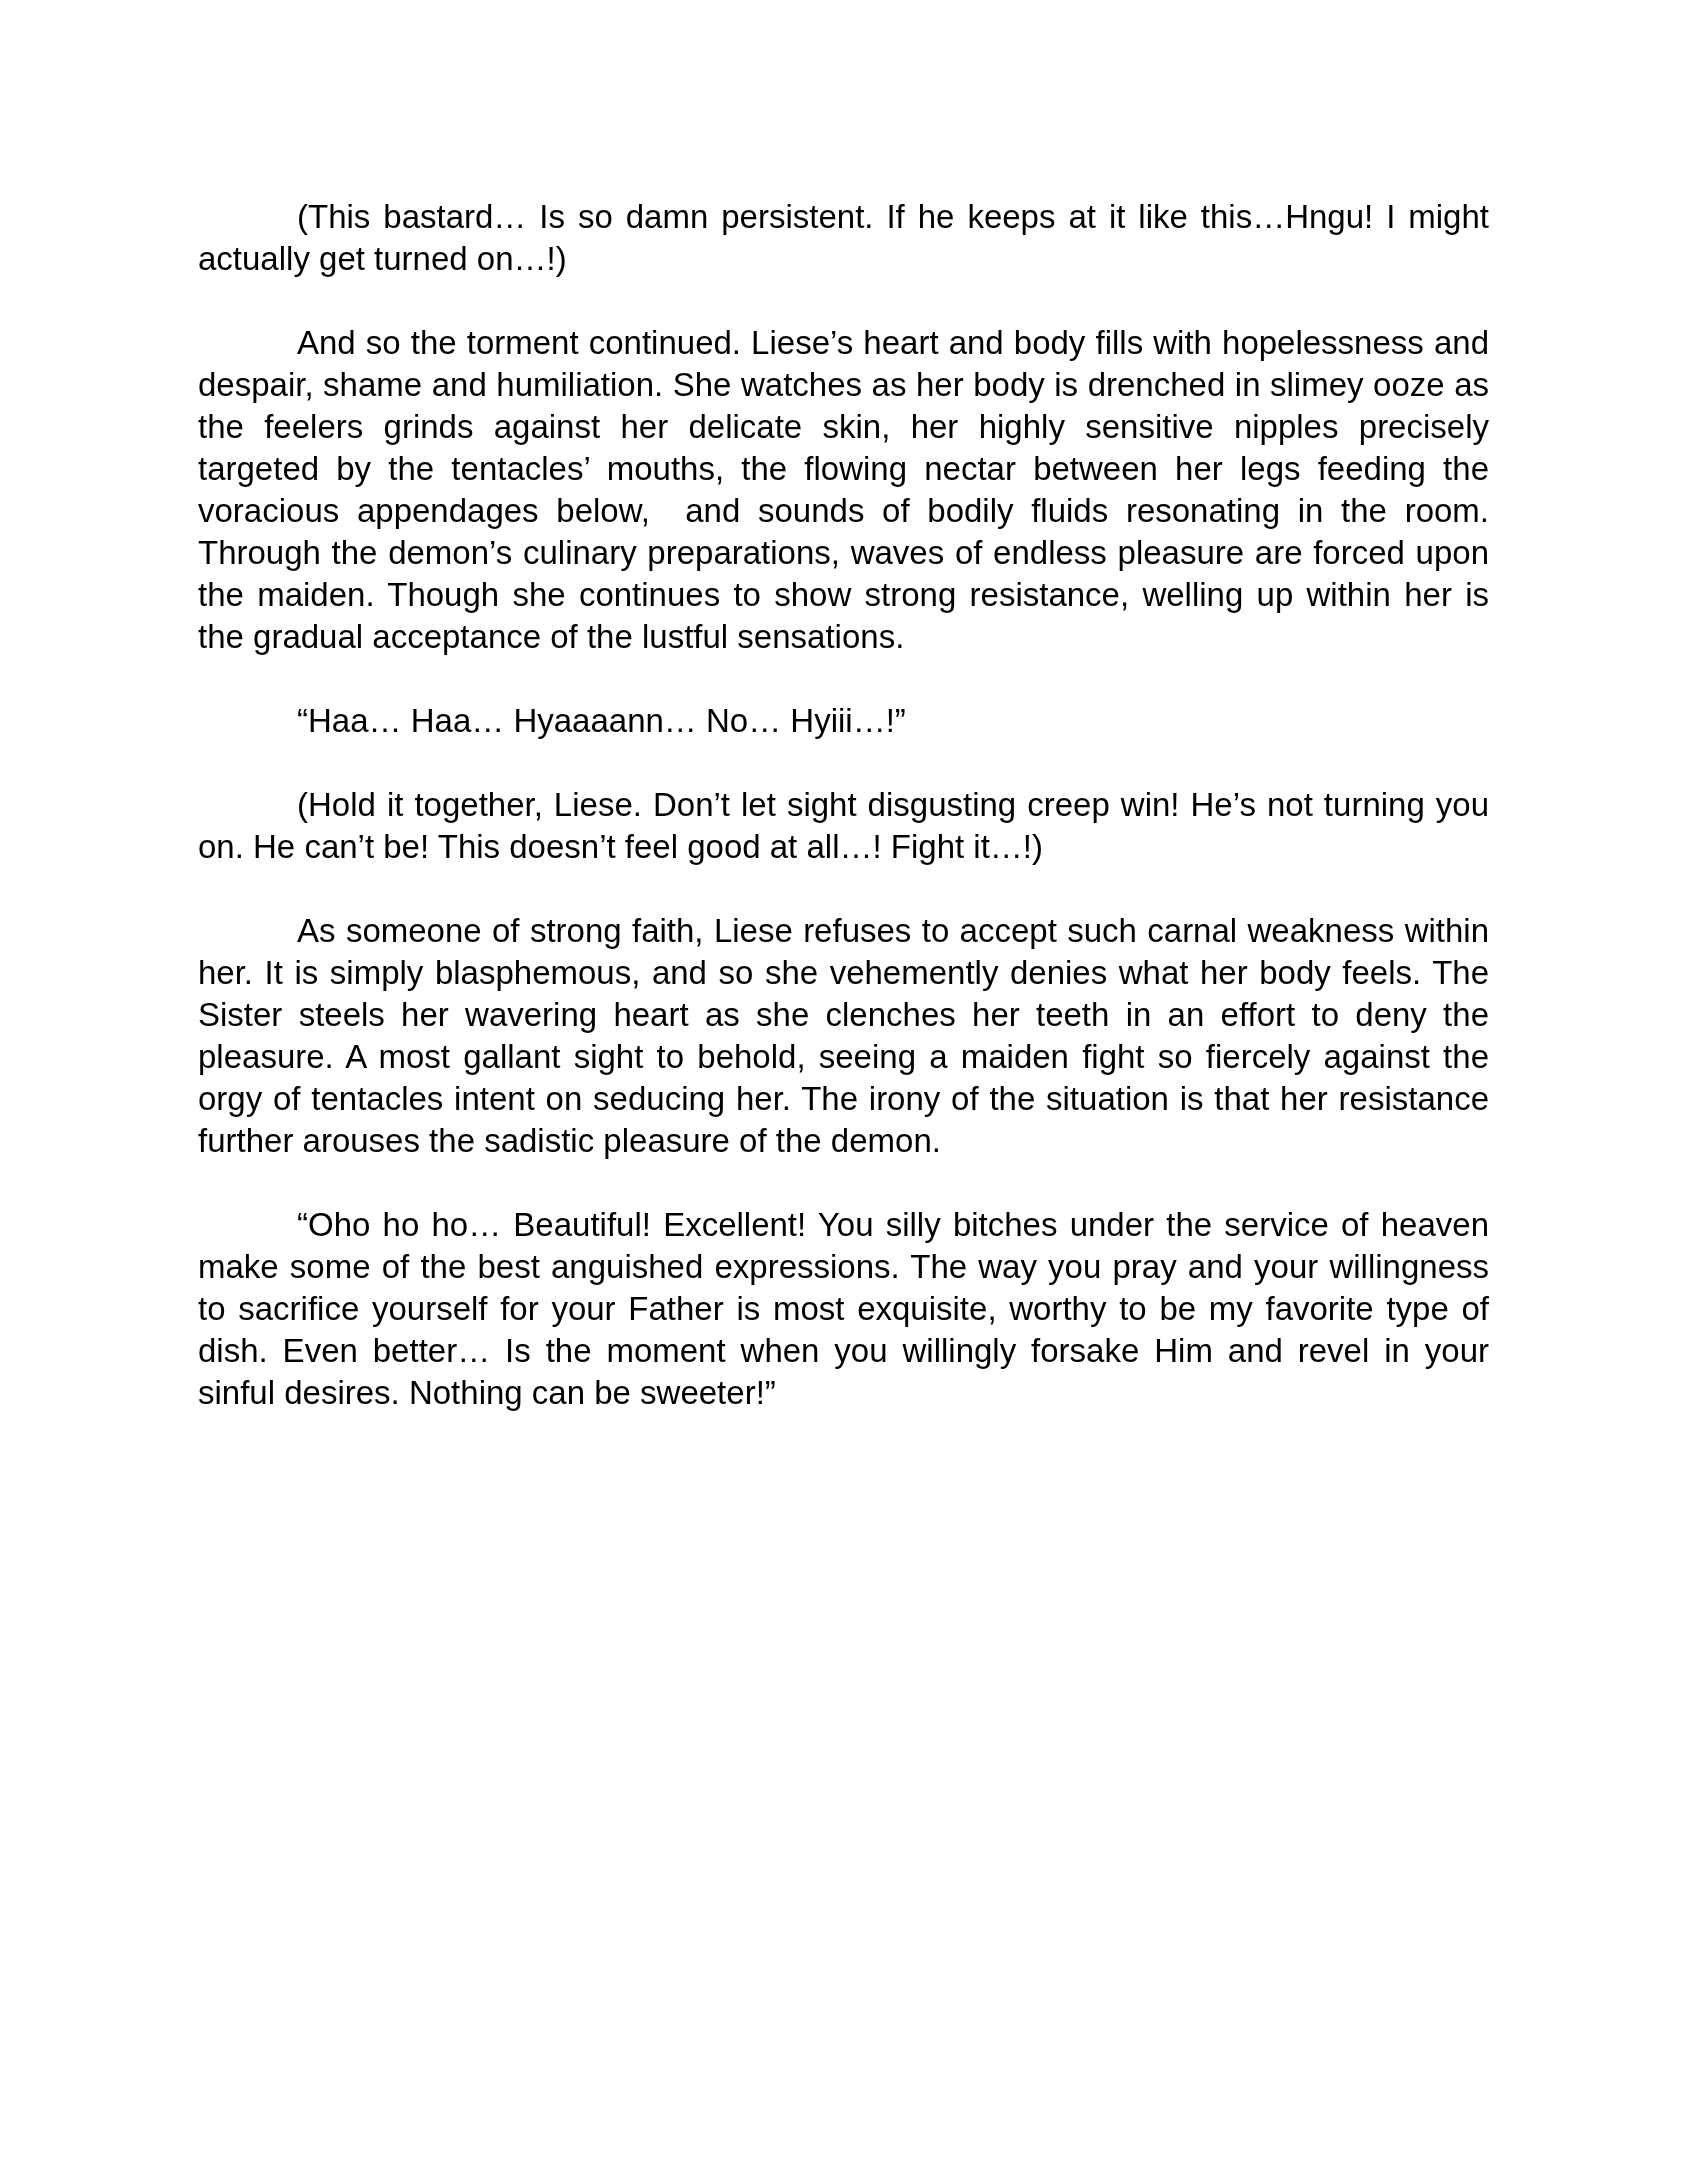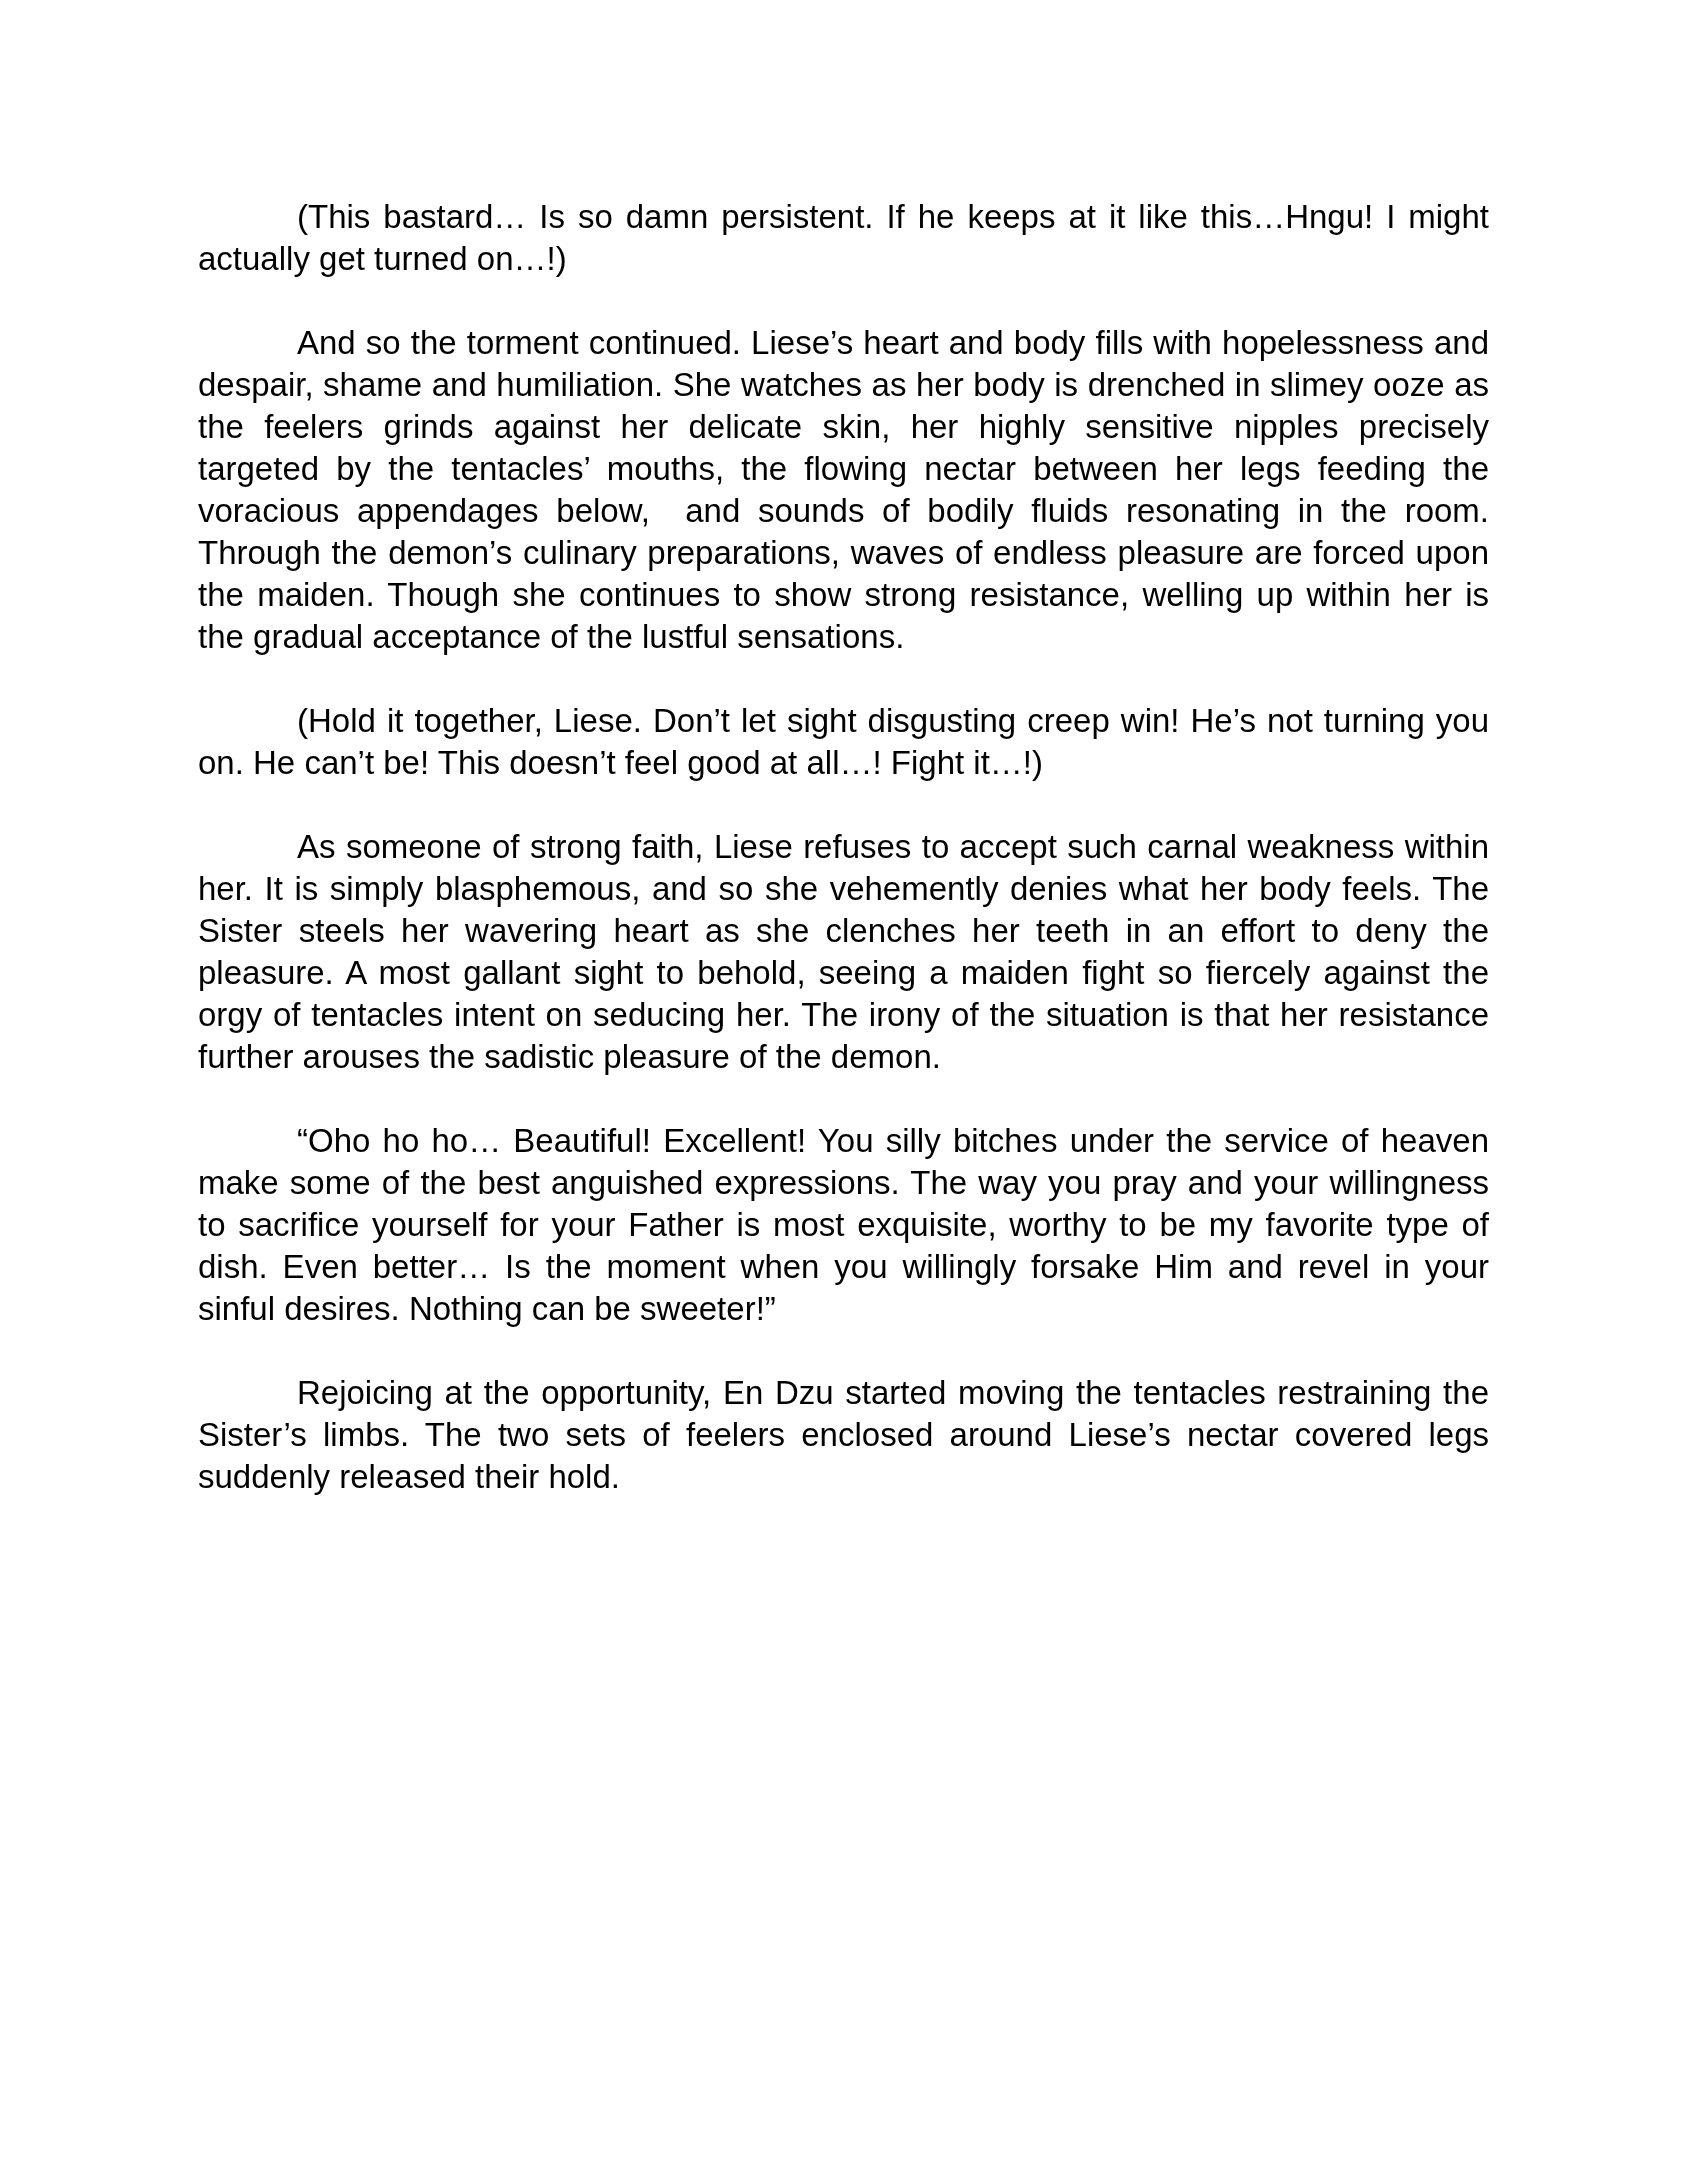--- a/index.html
+++ b/index.html
@@ -30,18 +30,18 @@
     word-spacing: normal;
     color: #000000;
   }
 </style>
 </head>
 <body>
 
 <div class="page">
   <p>(This bastard… Is so damn persistent. If he keeps at it like this…Hngu! I might actually get turned on…!)</p>
   <p>And so the torment continued. Liese’s heart and body fills with hopelessness and despair, shame and humiliation. She watches as her body is drenched in slimey ooze as the feelers grinds against her delicate skin, her highly sensitive nipples precisely targeted by the tentacles’ mouths, the flowing nectar between her legs feeding the voracious appendages below,&nbsp; and sounds of bodily fluids resonating in the room. Through the demon’s culinary preparations, waves of endless pleasure are forced upon the maiden. Though she continues to show strong resistance, welling up within her is the gradual acceptance of the lustful sensations.</p>
+  <p>“Haa… Haa… Hyaaaann… No… Hyiii…!”</p>
   <p>(Hold it together, Liese. Don’t let sight disgusting creep win! He’s not turning you on. He can’t be! This doesn’t feel good at all…! Fight it…!)</p>
   <p>As someone of strong faith, Liese refuses to accept such carnal weakness within her. It is simply blasphemous, and so she vehemently denies what her body feels. The Sister steels her wavering heart as she clenches her teeth in an effort to deny the pleasure. A most gallant sight to behold, seeing a maiden fight so fiercely against the orgy of tentacles intent on seducing her. The irony of the situation is that her resistance further arouses the sadistic pleasure of the demon.</p>
   <p>“Oho ho ho… Beautiful! Excellent! You silly bitches under the service of heaven make some of the best anguished expressions. The way you pray and your willingness to sacrifice yourself for your Father is most exquisite, worthy to be my favorite type of dish. Even better… Is the moment when you willingly forsake Him and revel in your sinful desires. Nothing can be sweeter!”</p>
-  <p>Rejoicing at the opportunity, En Dzu started moving the tentacles restraining the Sister’s limbs. The two sets of feelers enclosed around Liese’s nectar covered legs suddenly released their hold.</p>
 </div>
 
 
 </body></html>

